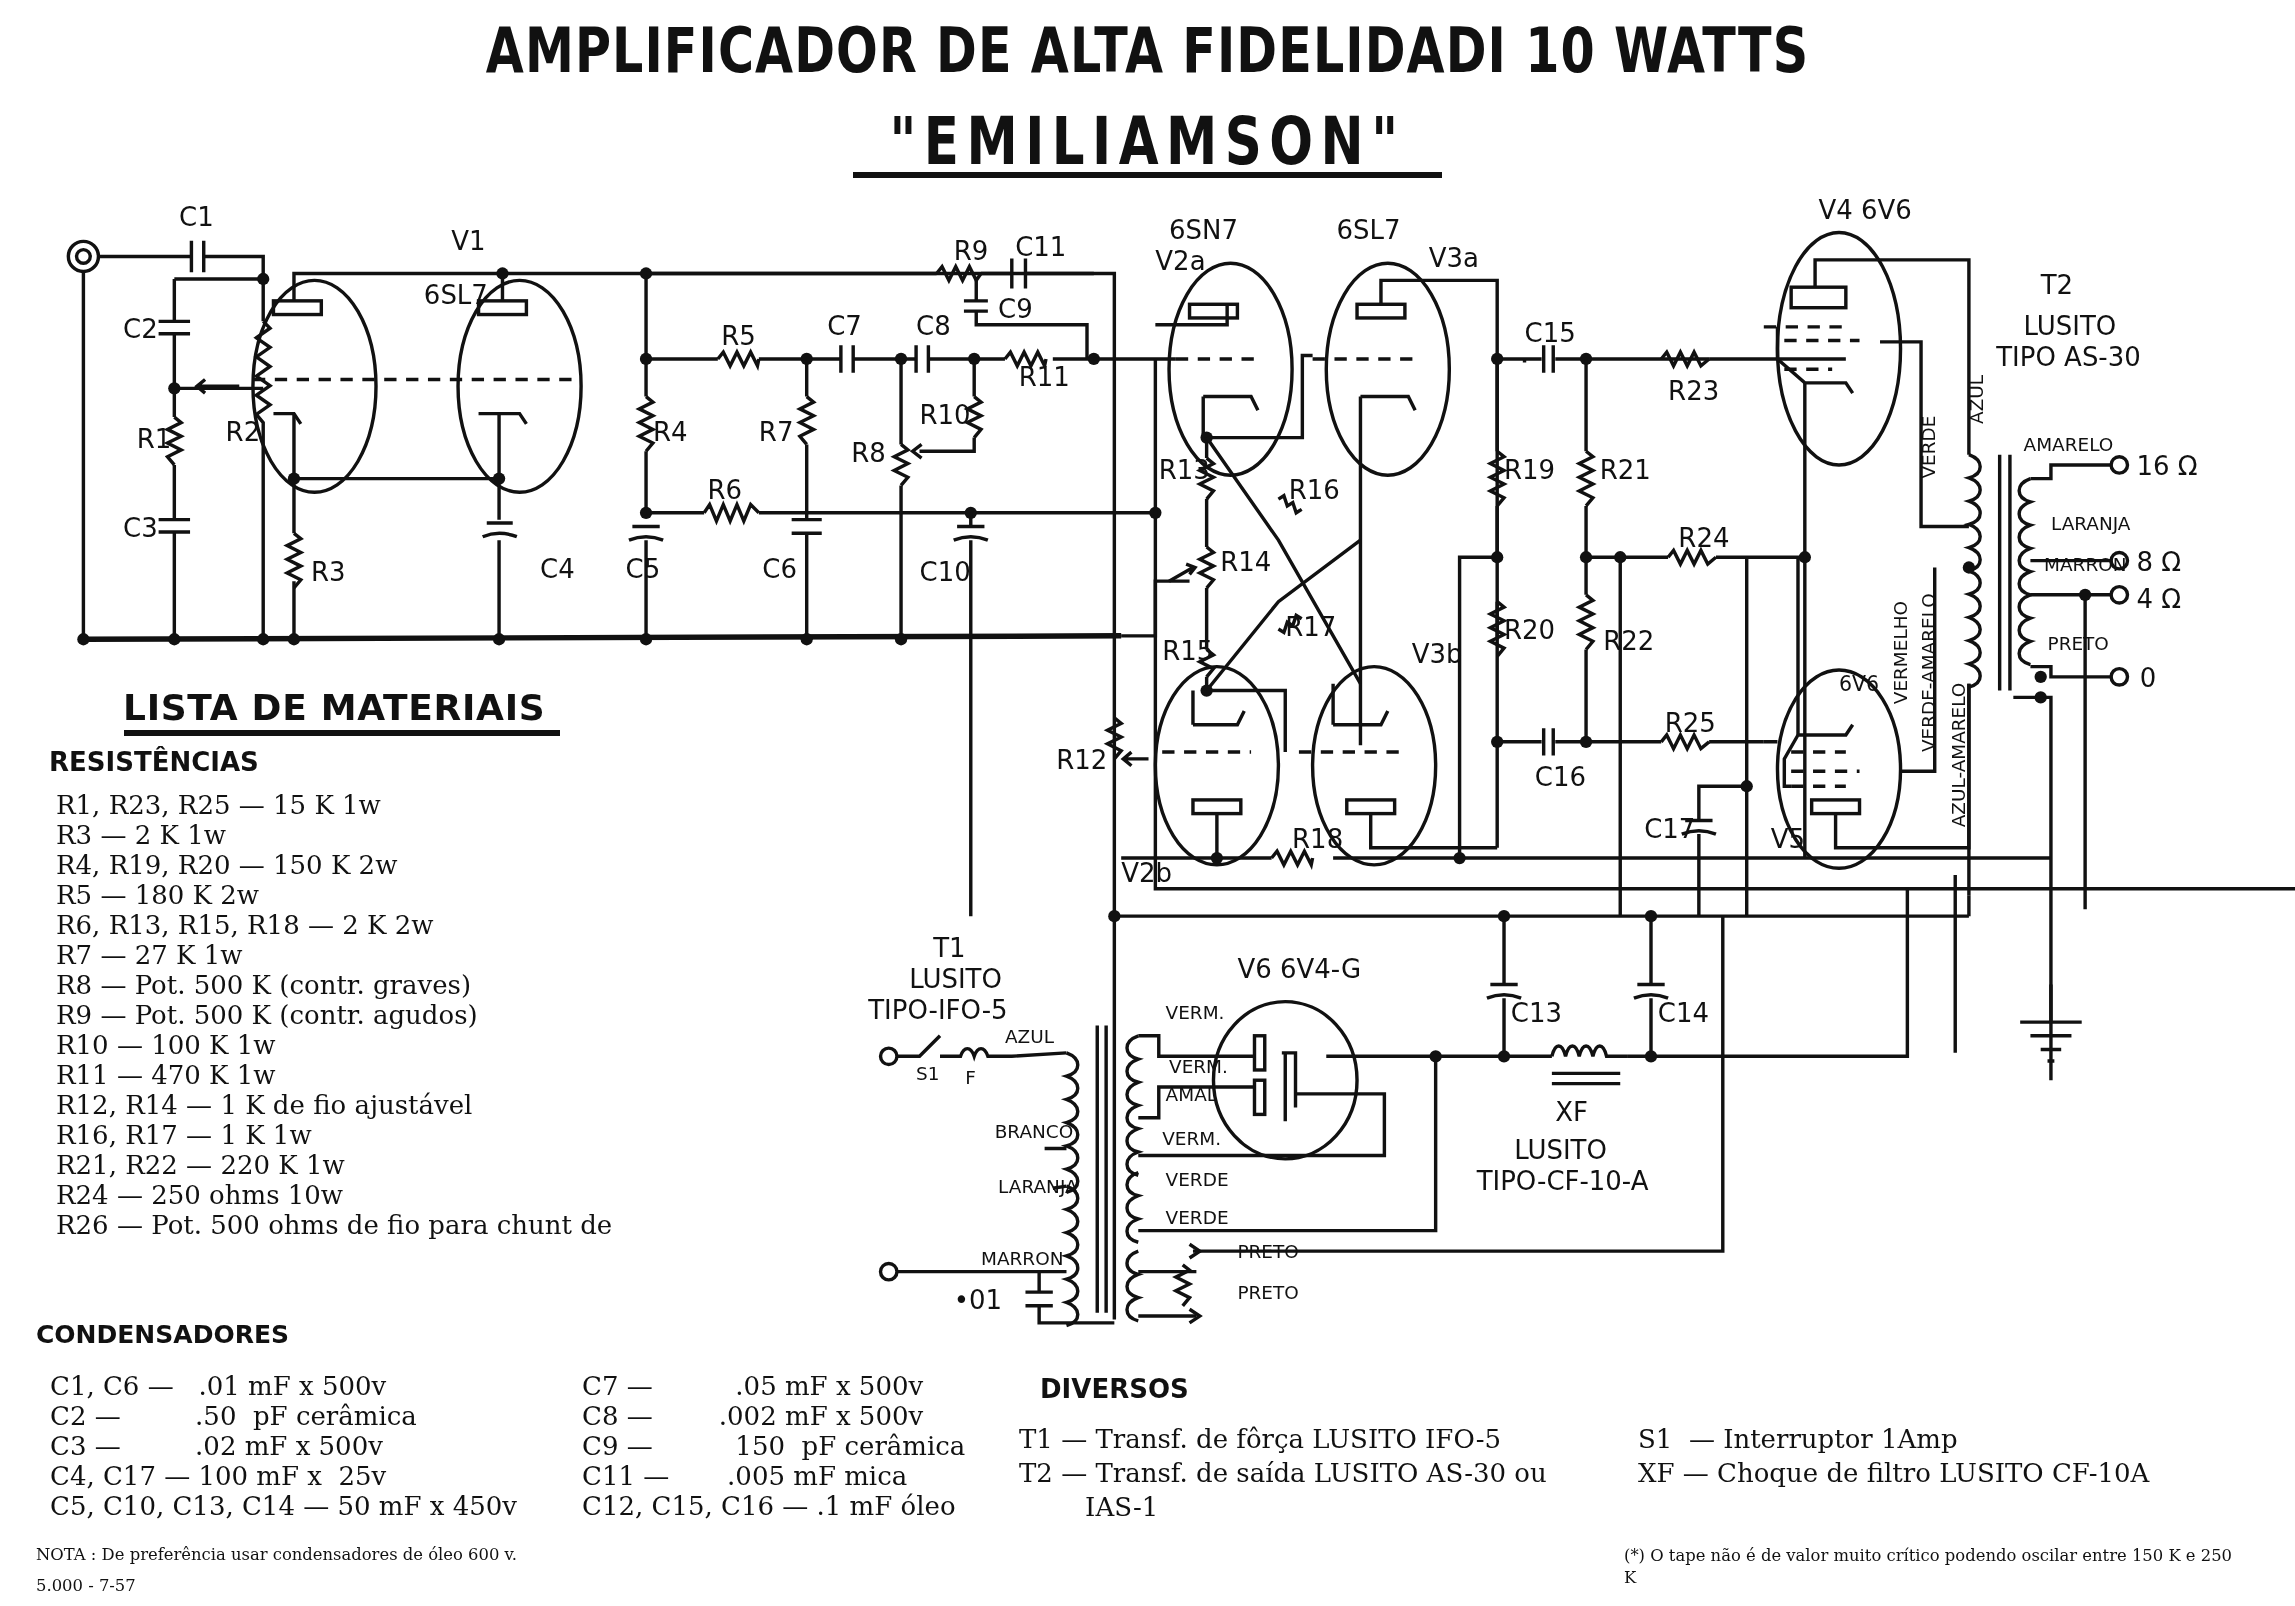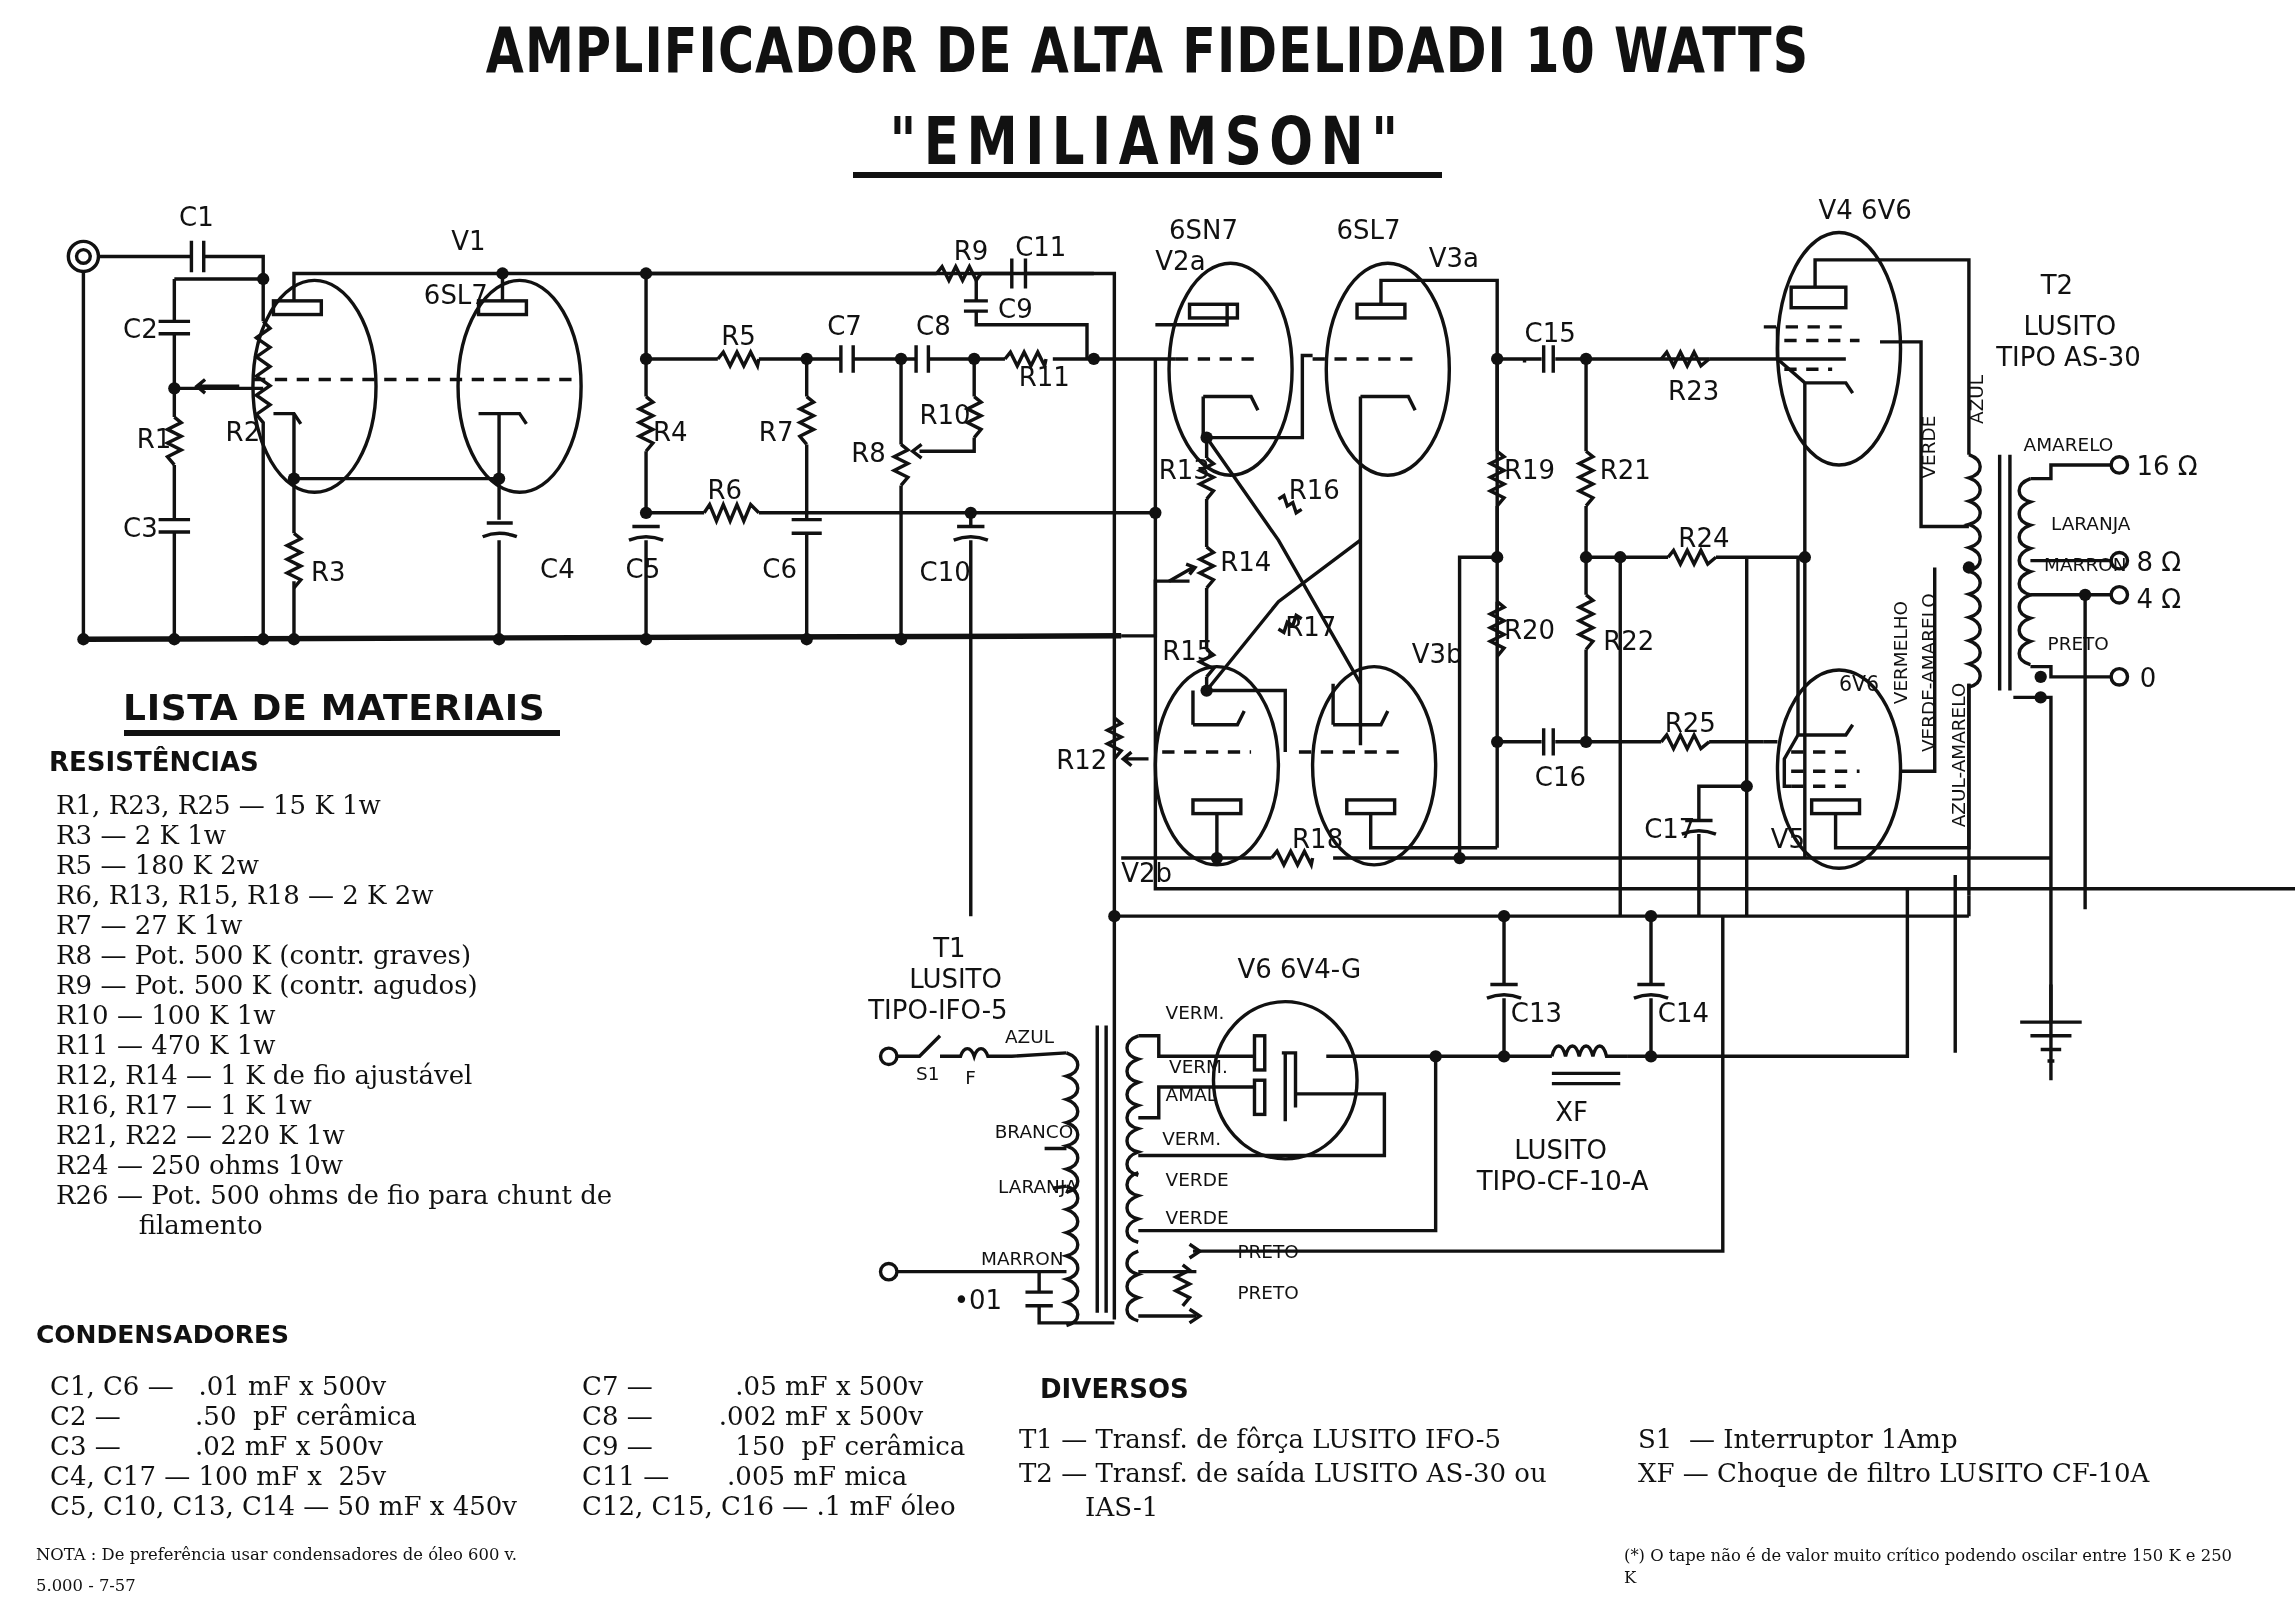--- a/index.html
+++ b/index.html
@@ -452,33 +452,33 @@
   <text class="lbl" x="2215" y="1695">LUSITO</text>
   <text class="lbl" x="2160" y="1740">TIPO-CF-10-A</text>
 </svg>
 
 <div class="sec" id="lista">LISTA DE MATERIAIS</div>
 <div id="listaline"></div>
 <div class="sec" id="resh">RESISTÊNCIAS</div>
 <div class="list" id="reslist">
   <div>R1, R23, R25 — 15 K 1w</div>
   <div>R3 — 2 K 1w</div>
+  <div>R4, R19, R20 — 150 K 2w</div>
   <div>R5 — 180 K 2w</div>
   <div>R6, R13, R15, R18 — 2 K 2w</div>
   <div>R7 — 27 K 1w</div>
   <div>R8 — Pot. 500 K (contr. graves)</div>
   <div>R9 — Pot. 500 K (contr. agudos)</div>
   <div>R10 — 100 K 1w</div>
   <div>R11 — 470 K 1w</div>
   <div>R12, R14 — 1 K de fio ajustável</div>
   <div>R16, R17 — 1 K 1w</div>
   <div>R21, R22 — 220 K 1w</div>
   <div>R24 — 250 ohms 10w</div>
   <div>R26 — Pot. 500 ohms de fio para chunt de</div>
-  <div>          filamento</div>
 </div>
 
 <div class="sec" id="condh">CONDENSADORES</div>
 <div class="list" id="condl">
   <div>C1, C6 —   .01 mF x 500v</div>
   <div>C2 —         .50  pF cerâmica</div>
   <div>C3 —         .02 mF x 500v</div>
   <div>C4, C17 — 100 mF x  25v</div>
   <div>C5, C10, C13, C14 — 50 mF x 450v</div>
 </div>

